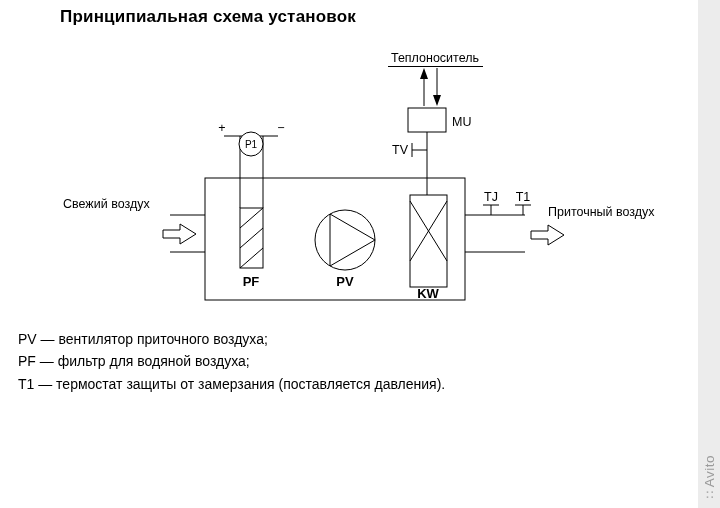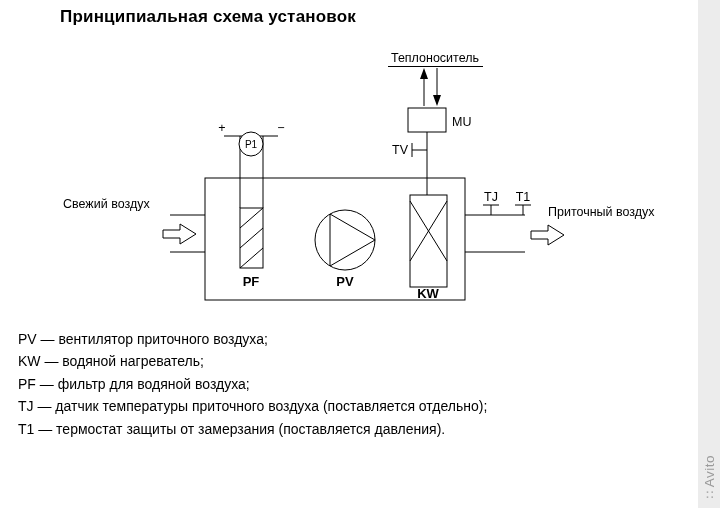--- a/index.html
+++ b/index.html
@@ -106,23 +106,21 @@
   <text class="t" x="491" y="165" text-anchor="middle">TJ</text>
   <line x1="515" y1="169" x2="531" y2="169" stroke="#000"></line>
   <line x1="523" y1="169" x2="523" y2="179" stroke="#000"></line>
   <text class="t" x="523" y="165" text-anchor="middle">T1</text>
   <polygon points="531,195 548,195 548,189 564,199 548,209 548,203 531,203" fill="#fff" stroke="#000"></polygon>
   <text class="t" x="548" y="180">Приточный воздух</text>
 </svg>
 
 <div class="legend">
   <div class="legend-line">PV — вентилятор приточного воздуха;</div>
-  <div class="legend-line">KW — водяной нагреватель;</div>
   <div class="legend-line">PF — фильтр для водяной воздуха;</div>
-  <div class="legend-line">TJ — датчик температуры приточного воздуха (поставляется отдельно);</div>
   <div class="legend-line">T1 — термостат защиты от замерзания (поставляется давления).</div>
 </div>
 
 <div class="wm-strip">
   <div class="wm-text">
     <span class="logo">∷</span><span>Avito</span>
   </div>
 </div>
 
 </body></html>

